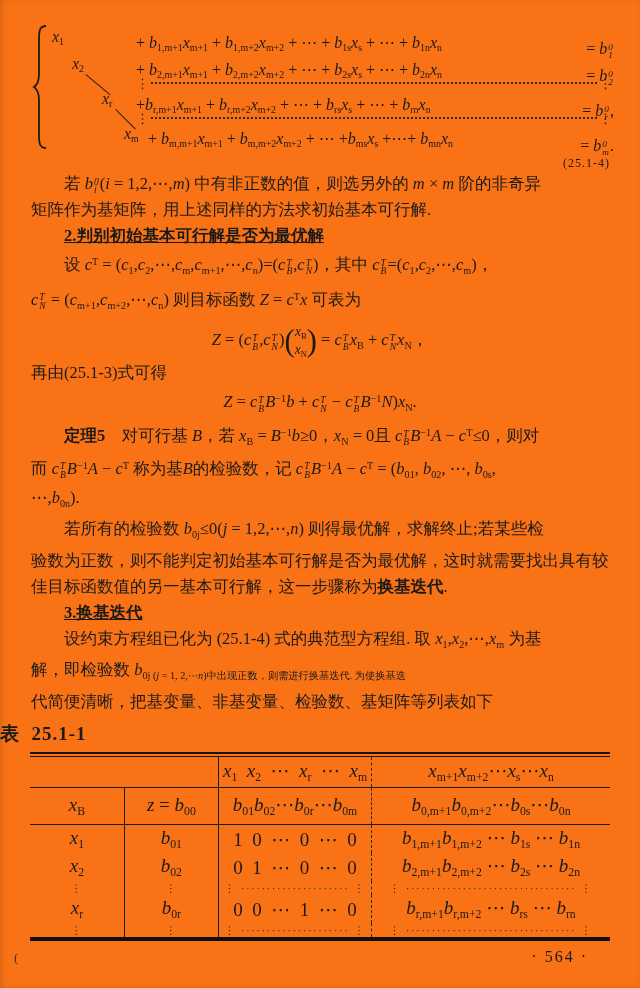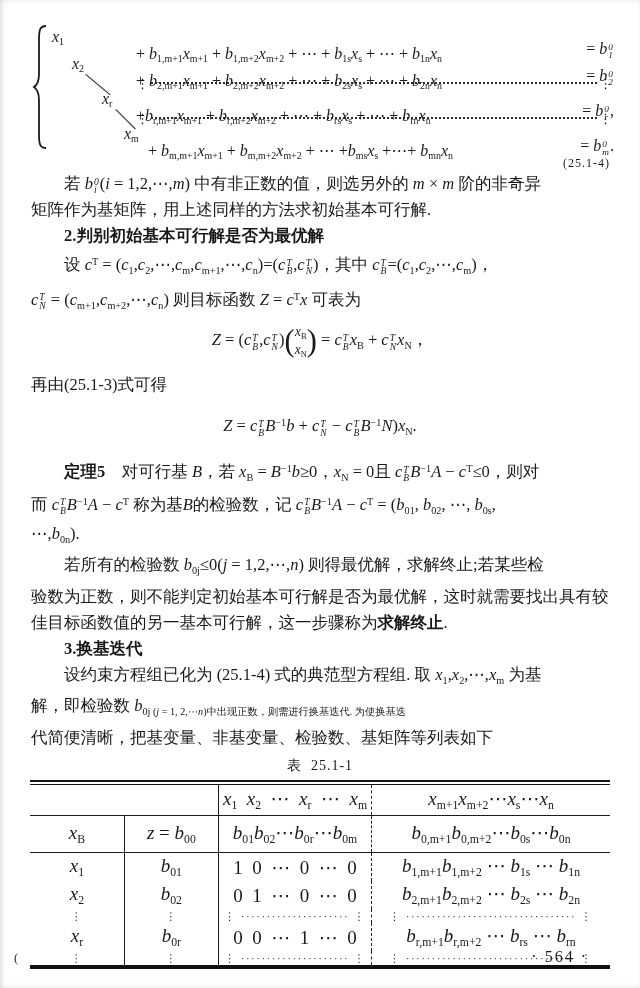--- a/index.html
+++ b/index.html
@@ -1,55 +1,55 @@
 <!DOCTYPE html>
 <html><head>
 <meta charset="utf-8">
 <style>
   html,body{margin:0;padding:0;background:#e8e8e4;}
   .page{
     position:relative;
     width:640px;height:988px;
     margin:0 auto;
-    background:#ffffff;
+    background:#f97316;
     color:#1a1a1a;
     font-family:"Liberation Serif","DejaVu Serif",serif;
     overflow:hidden;
     box-shadow:inset 2px 0 8px -4px rgba(0,0,0,.35);
   }
   
   .eqsys{position:relative;margin:24px 26px 0 30px;height:128px;font-size:16px;}
   .brace{position:absolute;left:2px;top:0;}
   .eql{position:absolute;left:0;right:0;height:24px;white-space:nowrap;}
   .evar{position:absolute;top:0;}
-  .eterms{position:absolute;left:106px;top:16px;}
-  .eterms4{position:absolute;left:118px;top:16px;}
+  .eterms{position:absolute;left:106px;top:5px;}
+  .eterms4{position:absolute;left:118px;top:4px;}
   .erhs{position:absolute;right:0;top:12px;}
   .eqdots{position:absolute;left:106px;right:2px;display:flex;align-items:center;gap:2px;height:12px;font-size:13px;color:#222;}
   .eqdots .fill{flex:1;border-bottom:2px dotted #2b2b2b;height:0;margin-bottom:3px;}
   .diag{position:absolute;border-top:1.6px solid #222;transform-origin:left top;}
   .eqnum{margin:4px 30px 0 0;text-align:right;font-size:12px;letter-spacing:1px;}
   
   .para{margin:0 24px 0 31px;font-size:16.5px;line-height:26px;}
   .tline{white-space:nowrap;}
   .ind{padding-left:33px;}
-  .bold{font-weight:bold;}
+  .bold{font-weight:bold;text-decoration:underline;}
   .theo .tline{line-height:24px;}
-  .formula{text-align:center;font-size:16.5px;line-height:26px;margin:12px 30px;}
+  .formula{text-align:center;font-size:16.5px;line-height:26px;margin:0 30px;}
   .formula.tall{line-height:40px;height:40px;margin-top:2px;}
   
   i{font-style:italic;}
   sub,sup{font-size:.62em;}
   sub{vertical-align:-.35em;}
   sup{vertical-align:.5em;}
   .ss{display:inline-block;font-size:.58em;line-height:.92;vertical-align:-.45em;font-style:italic;text-align:left;margin:0 1px 0 1px;}
   .vec{display:inline-flex;flex-direction:column;vertical-align:middle;font-size:.82em;line-height:1.15;text-align:center;}
   .bigp{font-size:1.85em;vertical-align:middle;font-weight:400;}
   
-  .caption{text-align:center;font-size:14px;font-weight:normal;margin-top:6px;letter-spacing:1px;}
+  .caption{text-align:left;font-size:19px;font-weight:bold;margin-top:6px;letter-spacing:1px;}
   .tblwrap{width:580px;margin:5px auto 0;border-top:2.5px solid #161616;}
   table{width:100%;border-collapse:collapse;margin-top:2.5px;border-top:1.5px solid #161616;border-bottom:4px solid #101010;table-layout:fixed;}
   td{padding:0;text-align:center;font-size:19px;vertical-align:middle;overflow:hidden;white-space:nowrap;}
   .cw1{width:86px;}.cw2{width:102px;}.cw3{width:152px;}
   .v1,.v2{border-right:1.5px solid #1c1c1c;}
   .v3{border-right:1.5px dashed #2a2a2a;}
   .hb{border-bottom:1.5px solid #1c1c1c;}
   .r1 td{height:30px;}
   .r2 td{height:36px;}
   .dr td{height:28px;}
@@ -121,21 +121,21 @@
 
   <div class="para theo">
     <div class="tline ind"><b>定理5</b>　对可行基 <i>B</i>，若 <i>x</i><sub>B</sub> = <i>B</i><sup>−1</sup><i>b</i>≥0，<i>x</i><sub>N</sub> = 0且 <i>c</i><span class="ss">T<br>B</span><i>B</i><sup>−1</sup><i>A</i> − <i>c</i><sup>T</sup>≤0，则对</div>
     <div class="tline">而 <i>c</i><span class="ss">T<br>B</span><i>B</i><sup>−1</sup><i>A</i> − <i>c</i><sup>T</sup> 称为基<i>B</i>的检验数，记 <i>c</i><span class="ss">T<br>B</span><i>B</i><sup>−1</sup><i>A</i> − <i>c</i><sup>T</sup> = (<i>b</i><sub>01</sub>, <i>b</i><sub>02</sub>, ⋯, <i>b</i><sub>0s</sub>,</div>
     <div class="tline">⋯,<i>b</i><sub>0n</sub>).</div>
   </div>
 
   <div class="para">
     <div class="tline ind">若所有的检验数 <i>b</i><sub>0j</sub>≤0(<i>j</i> = 1,2,⋯,<i>n</i>) 则得最优解，求解终止;若某些检</div>
     <div class="tline">验数为正数，则不能判定初始基本可行解是否为最优解，这时就需要找出具有较</div>
-    <div class="tline">佳目标函数值的另一基本可行解，这一步骤称为<b>求解终止</b>.</div>
+    <div class="tline">佳目标函数值的另一基本可行解，这一步骤称为<b>换基迭代</b>.</div>
     <div class="tline ind bold">3.换基迭代</div>
     <div class="tline ind">设约束方程组已化为 (25.1-4) 式的典范型方程组. 取 <i>x</i><sub>1</sub>,<i>x</i><sub>2</sub>,⋯,<i>x</i><sub>m</sub> 为基</div>
     <div class="tline">解，即检验数 <i>b</i><sub>0j (<i>j</i> = 1, 2,⋯<i>n</i>)中出现正数，则需进行换基迭代. 为使换基迭</sub></div>
     <div class="tline">代简便清晰，把基变量、非基变量、检验数、基矩阵等列表如下</div>
   </div>
 
   <div class="caption">表&nbsp;&nbsp;25.1-1</div>
   <div class="tblwrap">
     <table>
       <tbody>

